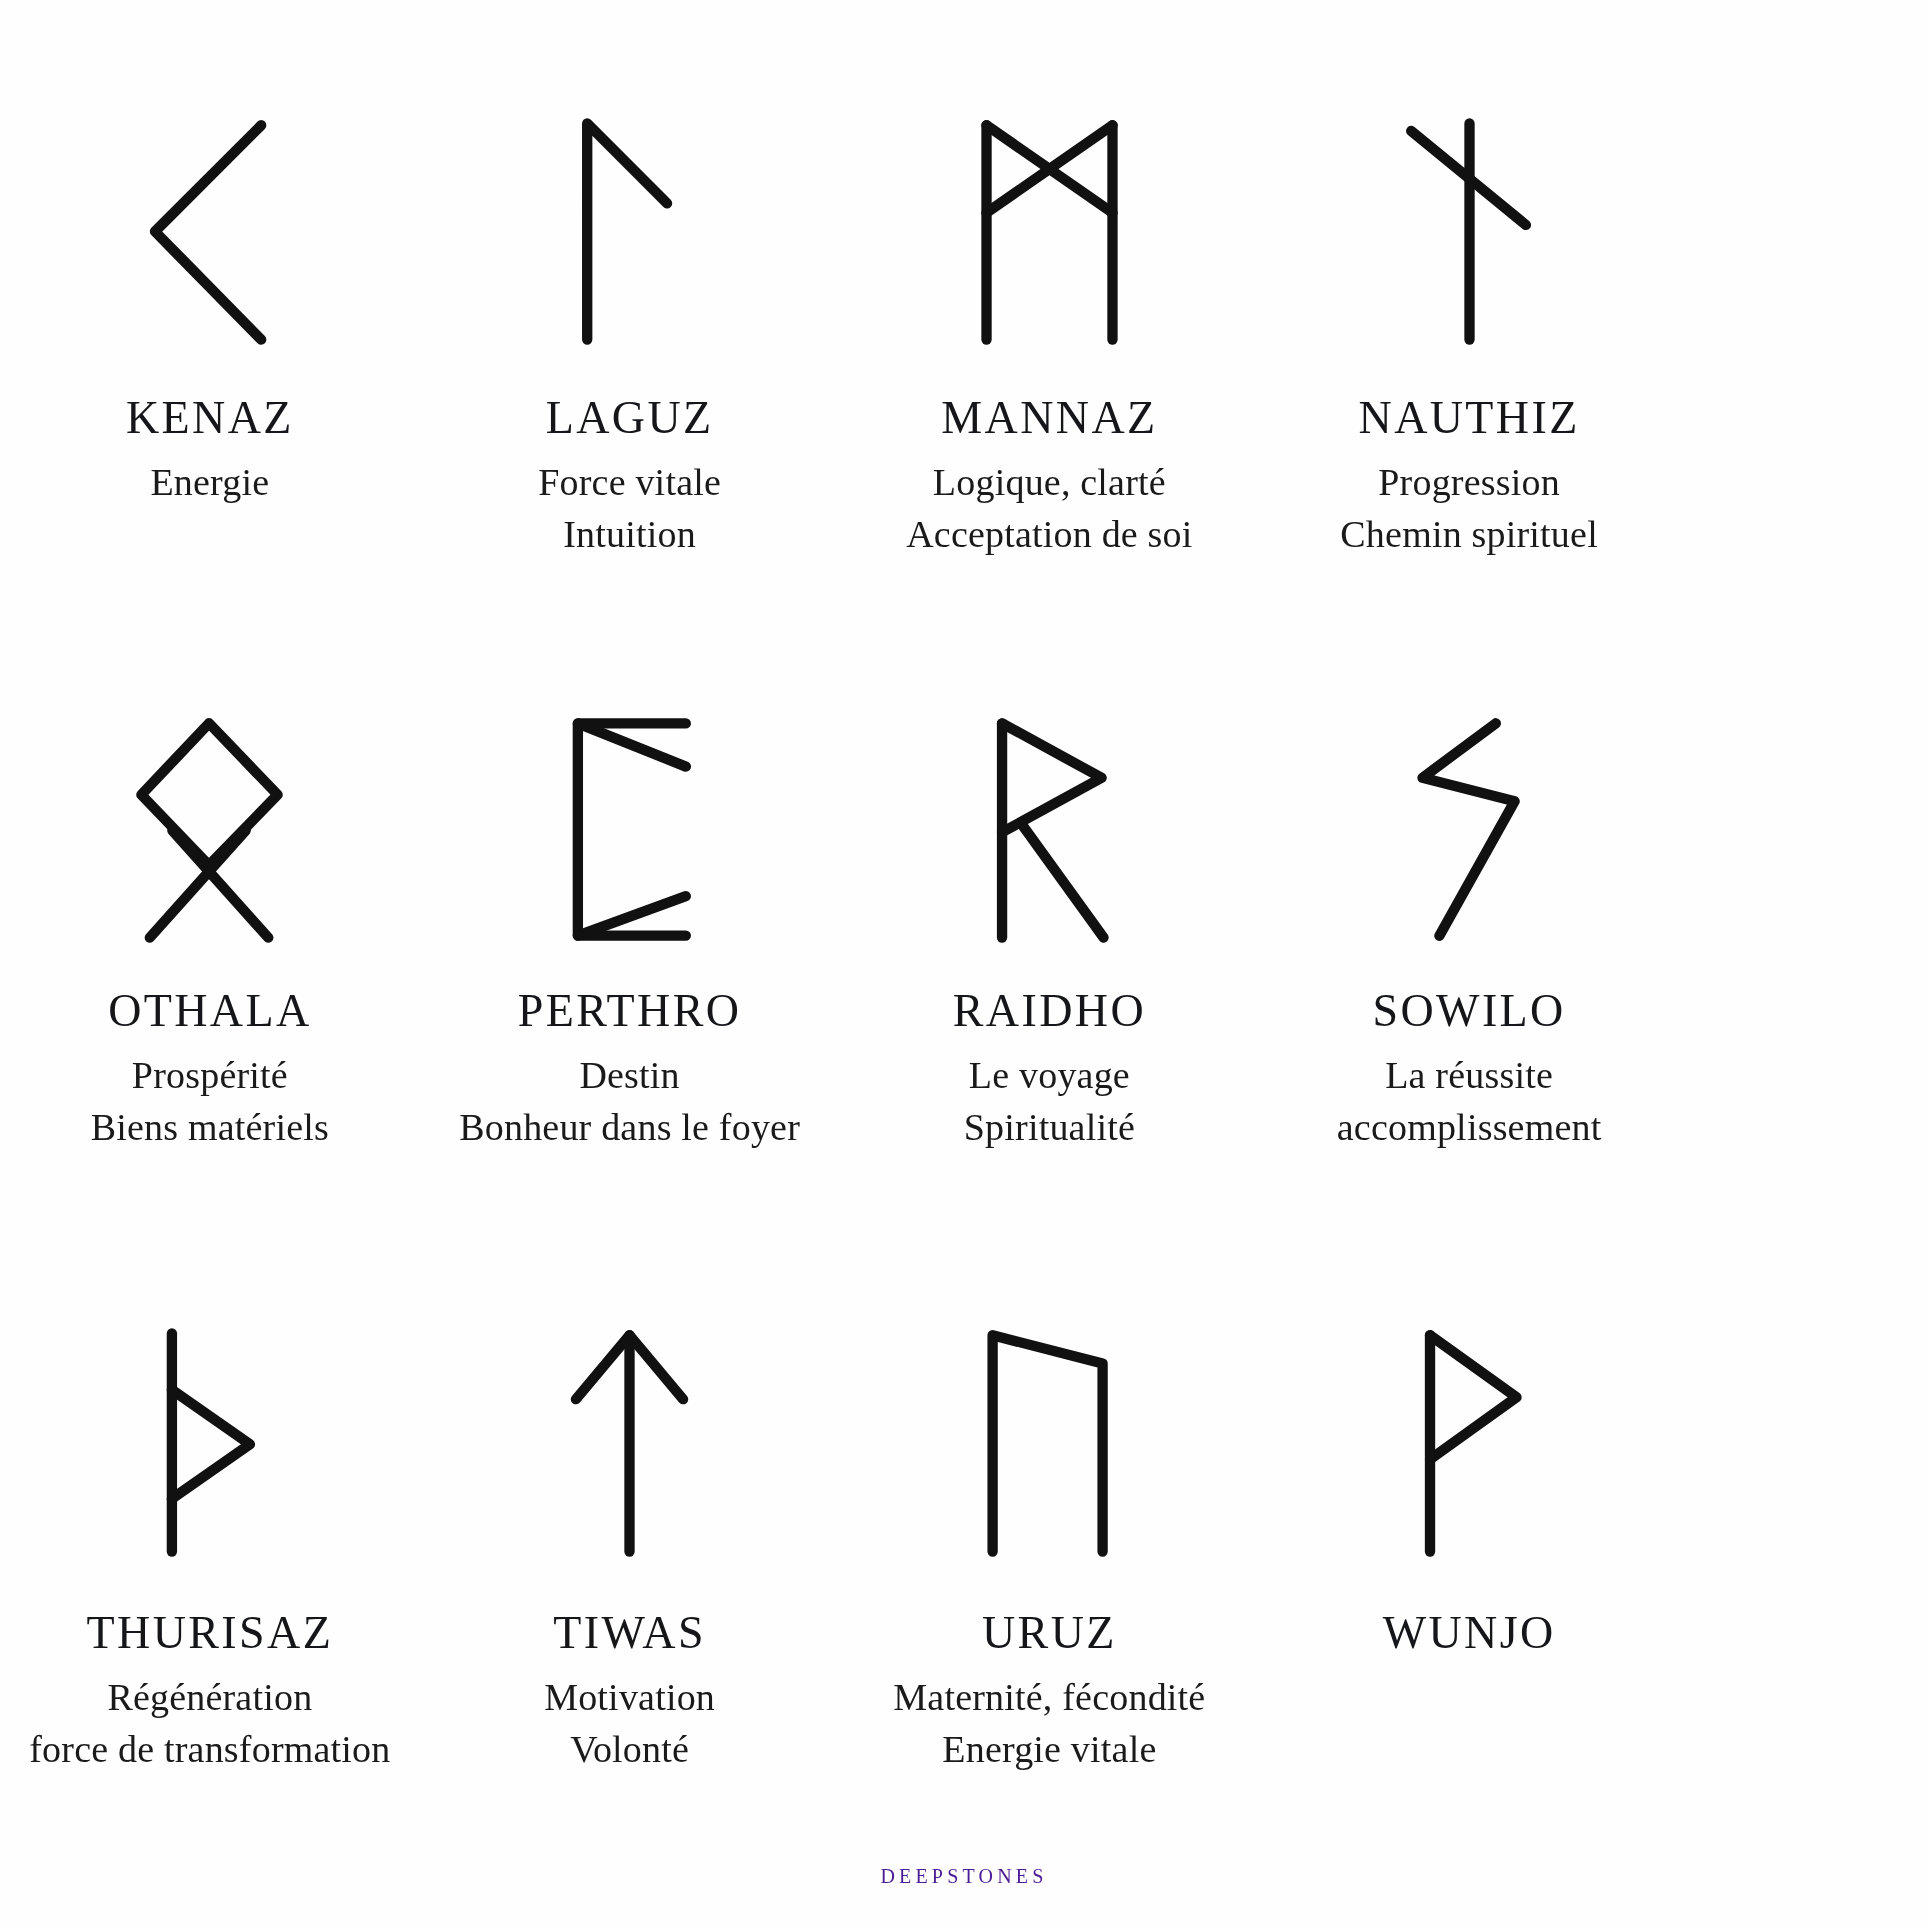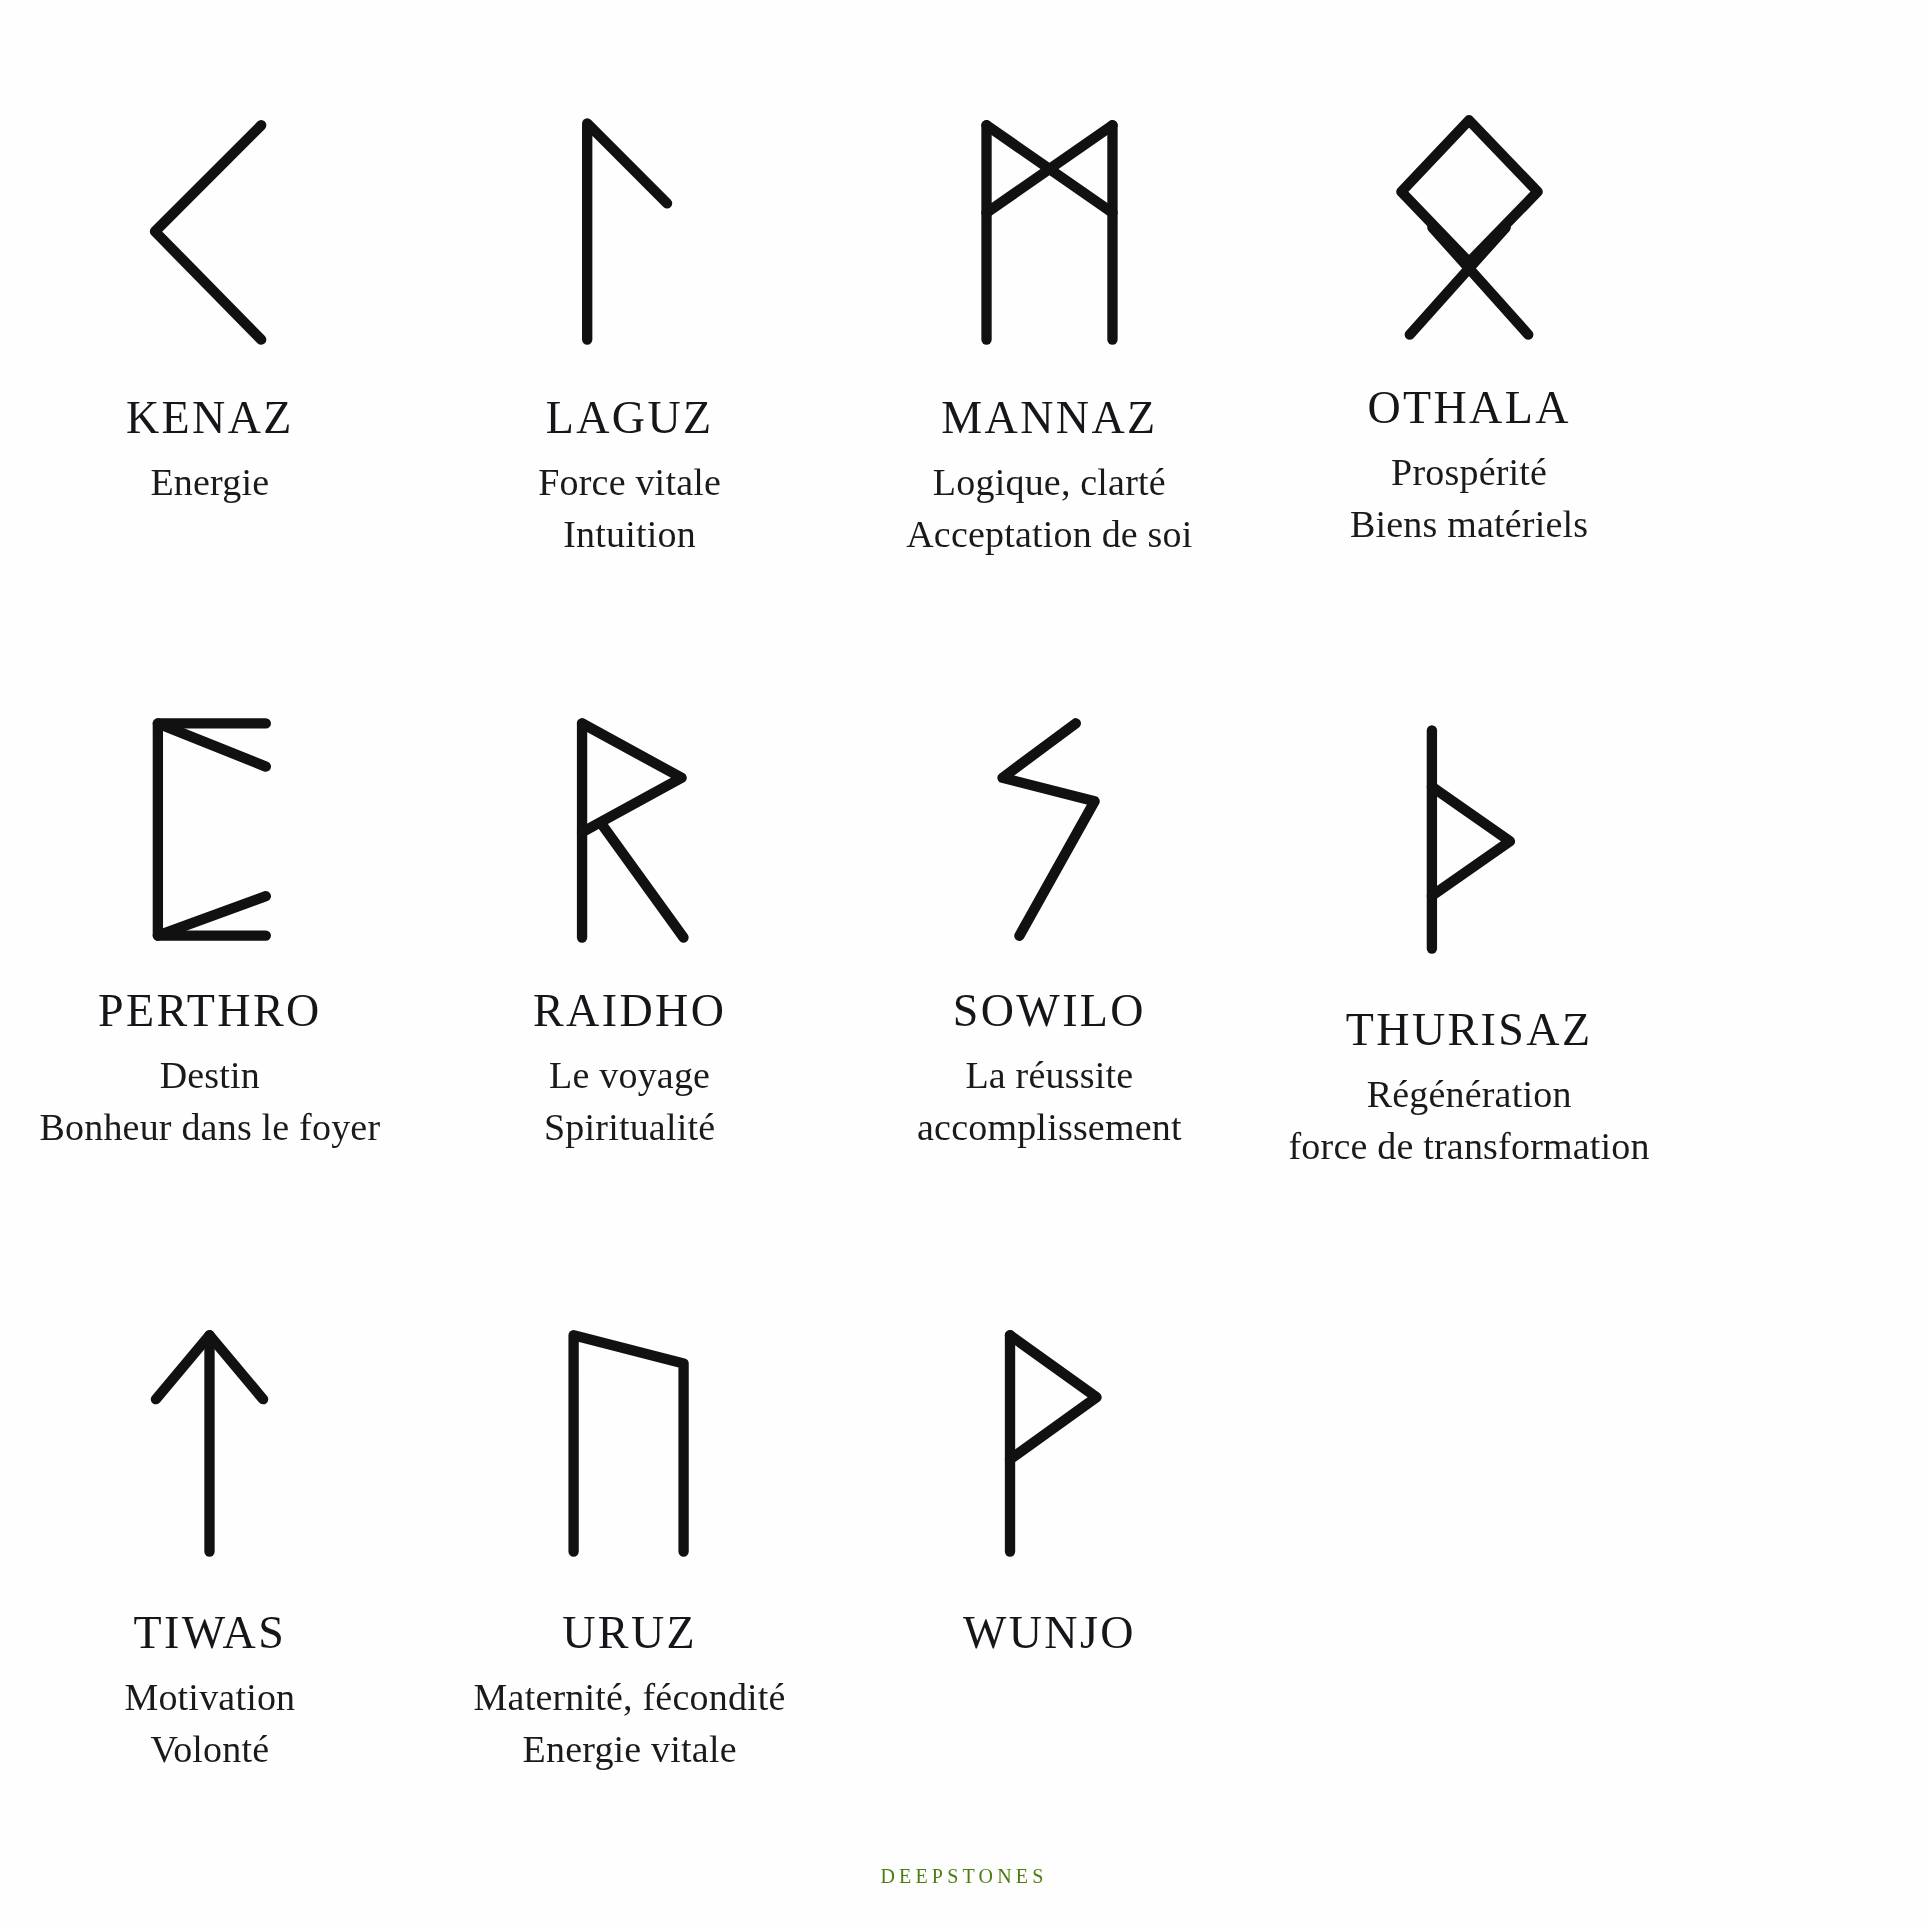--- a/index.html
+++ b/index.html
@@ -73,21 +73,21 @@
   .meaning .line2 { display: block; }
   .footer {
     position: absolute;
     left: 0;
     bottom: 40px;
     width: 100%;
     text-align: center;
     font-family: "Liberation Serif", serif;
     font-size: 20px;
     letter-spacing: 4.2px;
-    color: #4d7c0f;
+    color: #4c1d95;
   }
   
   .row2 .glyph { height: 282px; }
   .row3 .glyph { height: 301px; }
 </style>
 </head>
 <body>
 
 <div id="sheet">
 
@@ -127,20 +127,33 @@
           <line x1="162" y1="12" x2="28" y2="105"></line>
         </svg>
       </div>
       <div class="rune-name">MANNAZ</div>
       <div class="meaning">
         <span>Logique, clarté</span>
         <span class="line2">Acceptation de soi</span>
       </div>
     </div>
 
+    <div class="cell row1">
+      <div class="glyph">
+        <svg width="151" height="235" viewBox="0 0 160 250" fill="none" stroke="#111" stroke-width="11" stroke-linecap="round" stroke-linejoin="round">
+          <line x1="80" y1="10" x2="80" y2="240"></line>
+          <line x1="18" y1="18" x2="140" y2="118"></line>
+        </svg>
+      </div>
+      <div class="rune-name">NAUTHIZ</div>
+      <div class="meaning">
+        <span>Progression</span>
+        <span class="line2">Chemin spirituel</span>
+      </div>
+    </div>
 
     <div class="cell row2">
       <div class="glyph">
         <svg width="165" height="235" viewBox="0 0 175 250" fill="none" stroke="#111" stroke-width="11" stroke-linecap="round" stroke-linejoin="round">
           <polyline points="87,12 160,88 87,163 15,88 87,12"></polyline>
           <line x1="48" y1="126" x2="150" y2="240"></line>
           <line x1="126" y1="126" x2="24" y2="240"></line>
         </svg>
       </div>
       <div class="rune-name">OTHALA</div>

